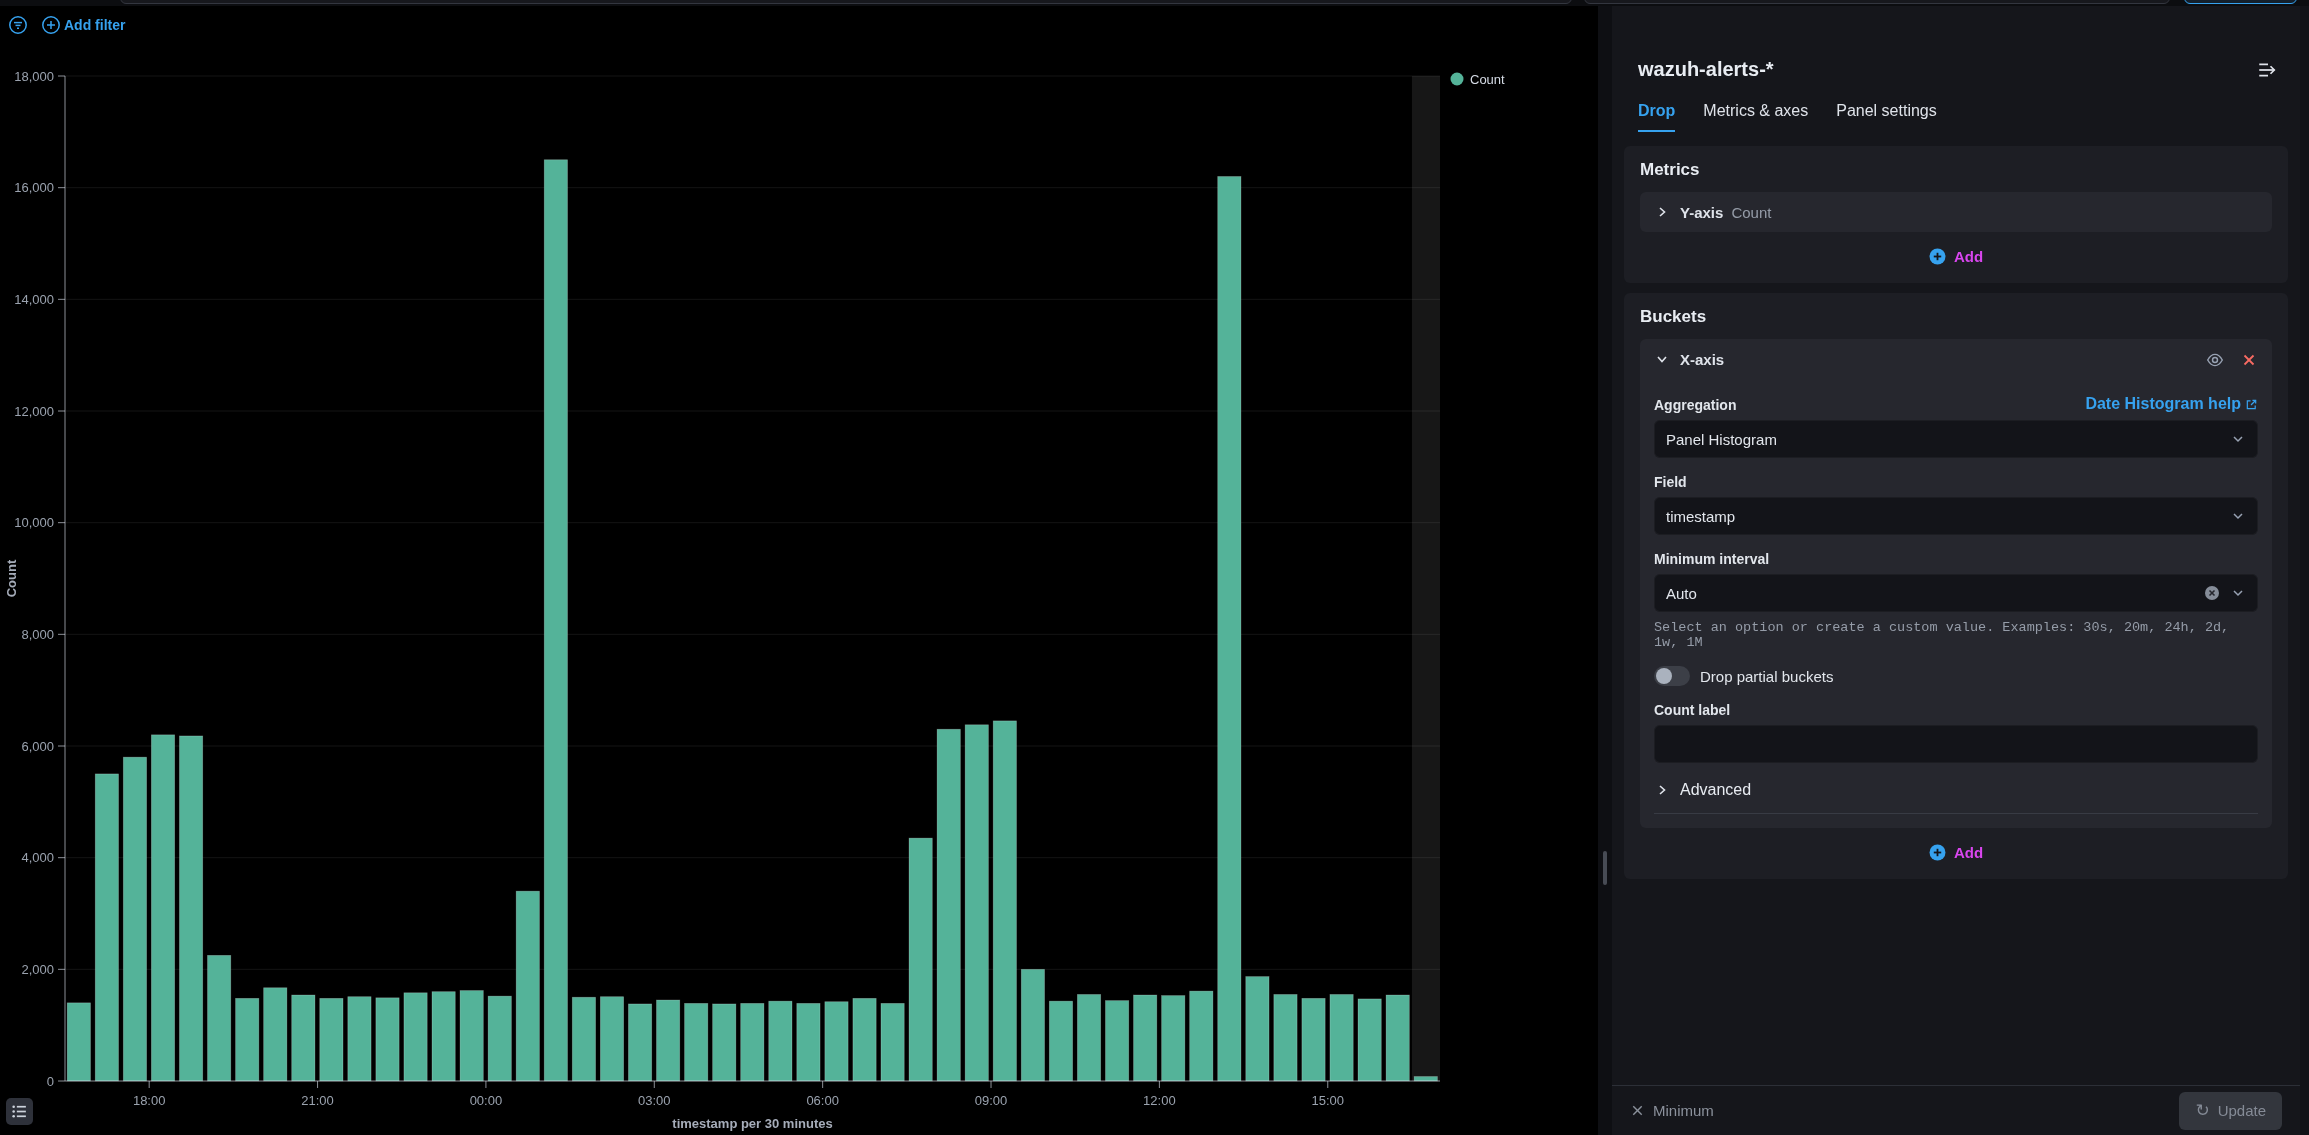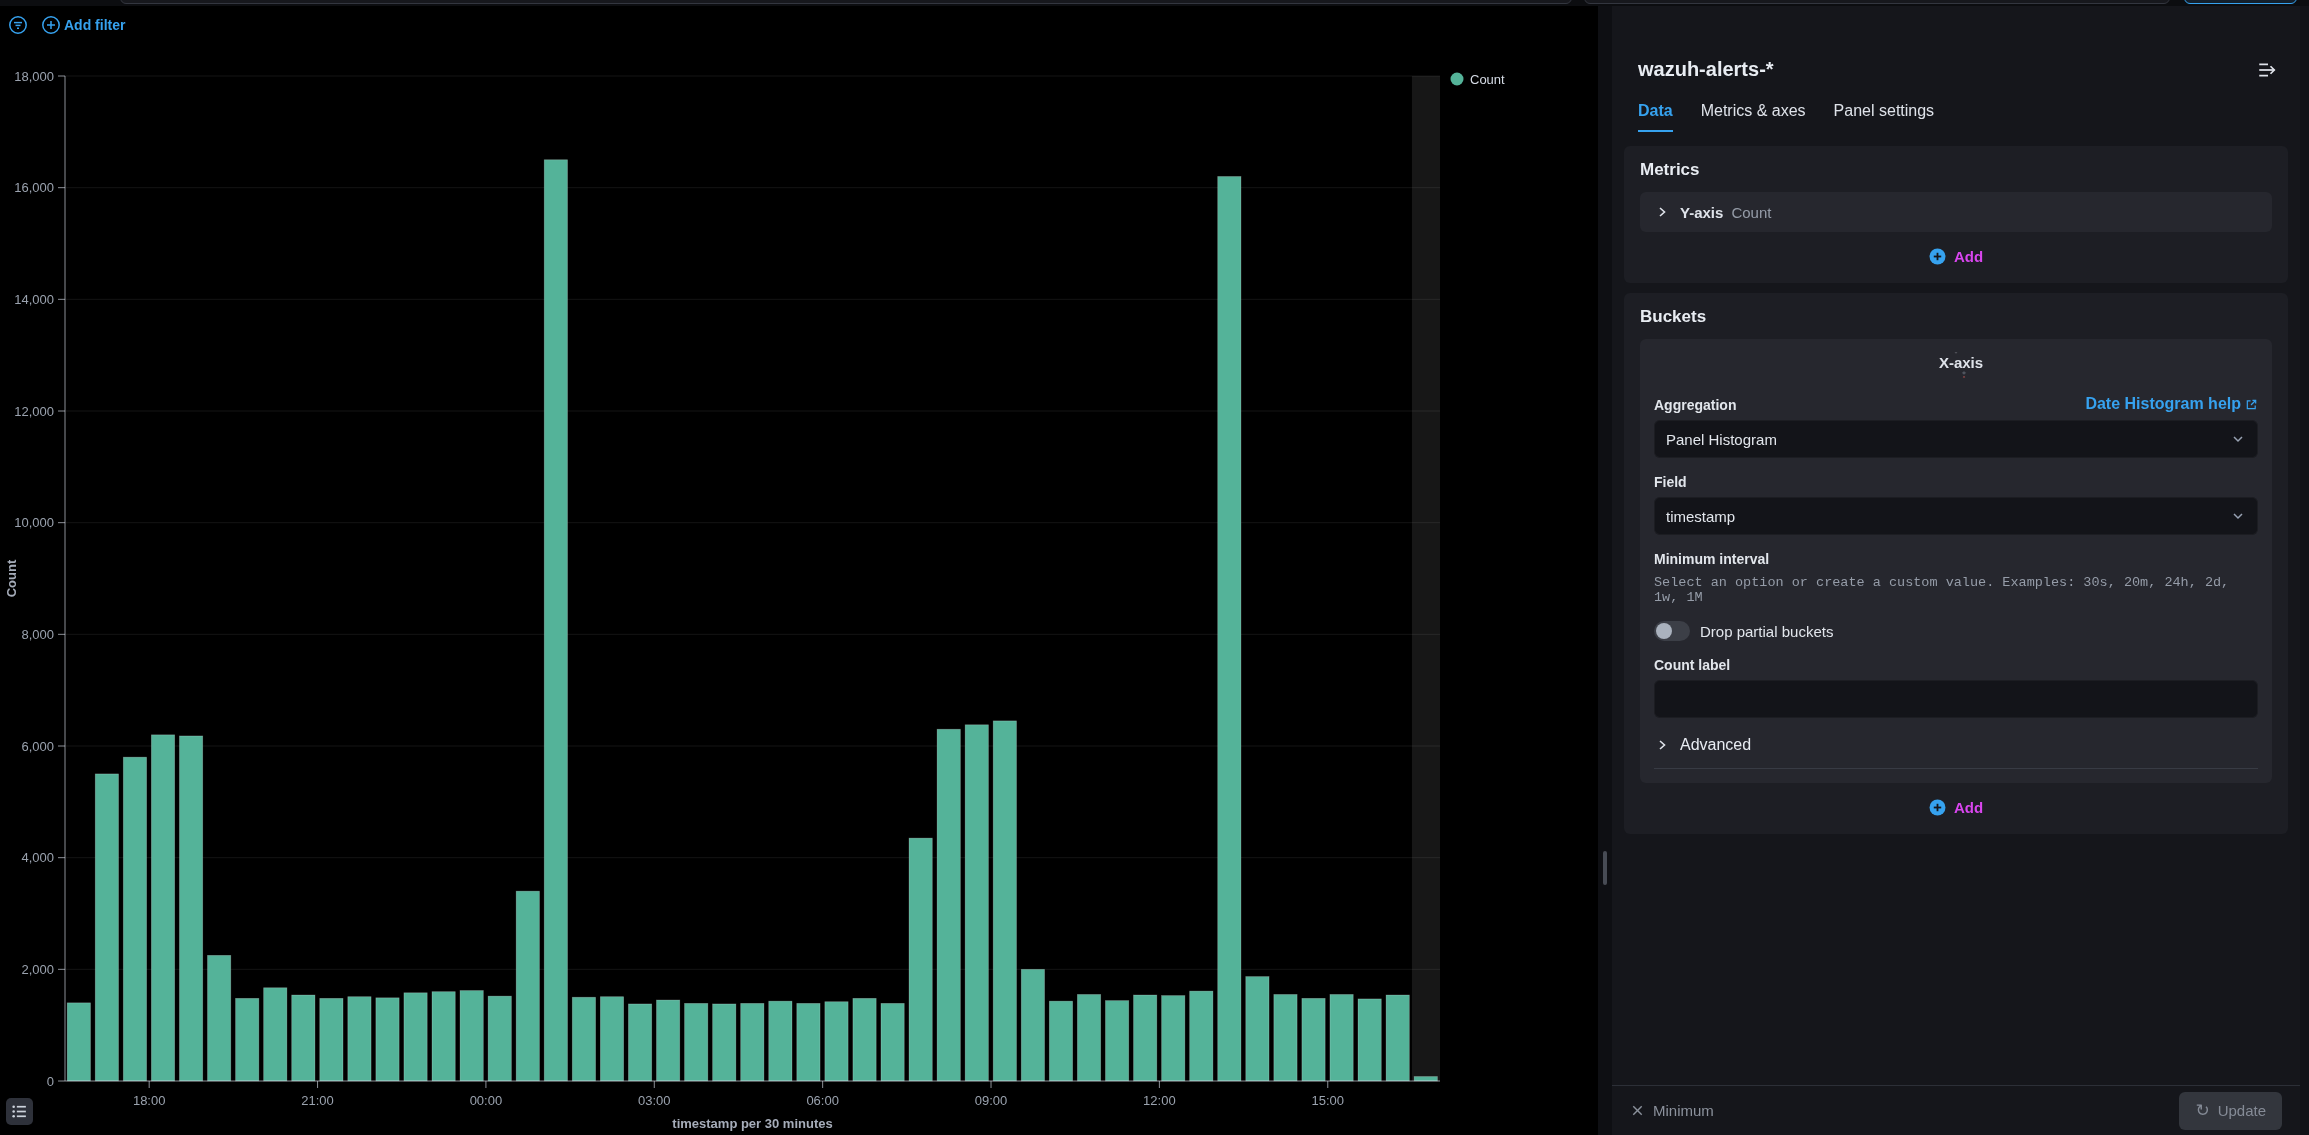--- a/index.html
+++ b/index.html
@@ -49,21 +49,21 @@
              display:flex; align-items:center; padding:0 14px; cursor:pointer; }
   .agg-row .row-label { font-size:15px; font-weight:bold; margin-left:10px; }
   .agg-row .row-value { font-size:15px; color:#959ca8; margin-left:8px; }
 
   .add-btn { display:flex; align-items:center; justify-content:center; gap:8px;
              margin:16px auto 4px auto; cursor:pointer; width:max-content; }
   .add-btn span { color:#d946ef; font-size:15px; font-weight:bold; }
 
   
   #xaxis-panel { background:#26272e; border-radius:6px; margin-top:12px; padding:12px 14px 14px 14px; }
-  #xaxis-header { display:flex; align-items:center; height:28px; cursor:pointer;flex-direction:column; }
+  #xaxis-header { display:flex; align-items:flex-start; height:28px; cursor:pointer; }
   #xaxis-header .row-label { font-size:15px; font-weight:bold; margin-left:10px; }
   #xaxis-header .spacer { flex:1; }
   .hdr-icon { width:18px; height:18px; margin-left:16px; cursor:pointer; }
 
   .field-label { font-size:14px; font-weight:bold; color:#e2e6ec; margin-top:16px; margin-bottom:7px; }
   .label-row { display:flex; align-items:flex-end; justify-content:space-between;
                margin-top:16px; margin-bottom:7px; }
   .label-row .field-label { margin:0; }
   .help-link { font-size:16px; font-weight:bold; color:#36a2ef; display:flex; gap:4px;
                align-items:center; cursor:pointer; }
@@ -251,21 +251,21 @@
     <div id="panel-title">wazuh-alerts-*</div>
     <svg id="collapse-btn" viewBox="0 0 16 16">
       <line x1="1" y1="3.5" x2="8" y2="3.5" stroke="#dfe3ea" stroke-width="1.4"></line>
       <line x1="1" y1="12.5" x2="8" y2="12.5" stroke="#dfe3ea" stroke-width="1.4"></line>
       <line x1="1" y1="8" x2="13" y2="8" stroke="#dfe3ea" stroke-width="1.4"></line>
       <polyline points="10,5 13,8 10,11" fill="none" stroke="#dfe3ea" stroke-width="1.4"></polyline>
     </svg>
   </div>
 
   <div id="panel-tabs">
-    <div class="tab active">Data</div>
+    <div class="tab active">Drop</div>
     <div class="tab">Metrics &amp; axes</div>
     <div class="tab">Panel settings</div>
   </div>
 
   <div id="cards">
 
     <div class="card">
       <div class="card-heading">Metrics</div>
       <div class="agg-row">
         <svg width="16" height="16" viewBox="0 0 16 16">
@@ -324,20 +324,31 @@
 
         <div class="field-label">Field</div>
         <div class="select">
           <span class="sel-value">timestamp</span>
           <svg class="mini-icon" viewBox="0 0 16 16">
             <polyline points="4,6 8,10 12,6" fill="none" stroke="#98a2b3" stroke-width="1.5"></polyline>
           </svg>
         </div>
 
         <div class="field-label">Minimum interval</div>
+        <div class="select">
+          <span class="sel-value">Auto</span>
+          <svg class="mini-icon" viewBox="0 0 16 16">
+            <circle cx="8" cy="8" r="7" fill="#868d99"></circle>
+            <line x1="5.5" y1="5.5" x2="10.5" y2="10.5" stroke="#26272e" stroke-width="1.6"></line>
+            <line x1="10.5" y1="5.5" x2="5.5" y2="10.5" stroke="#26272e" stroke-width="1.6"></line>
+          </svg>
+          <svg class="mini-icon" viewBox="0 0 16 16">
+            <polyline points="4,6 8,10 12,6" fill="none" stroke="#98a2b3" stroke-width="1.5"></polyline>
+          </svg>
+        </div>
         <div class="helper">Select an option or create a custom value. Examples: 30s, 20m, 24h, 2d, 1w, 1M</div>
 
         <div class="switch-row">
           <div class="switch">
               <div class="knob"></div>
             </div>
           <span class="switch-label">Drop partial buckets</span>
         </div>
 
         <div class="field-label">Count label</div>

